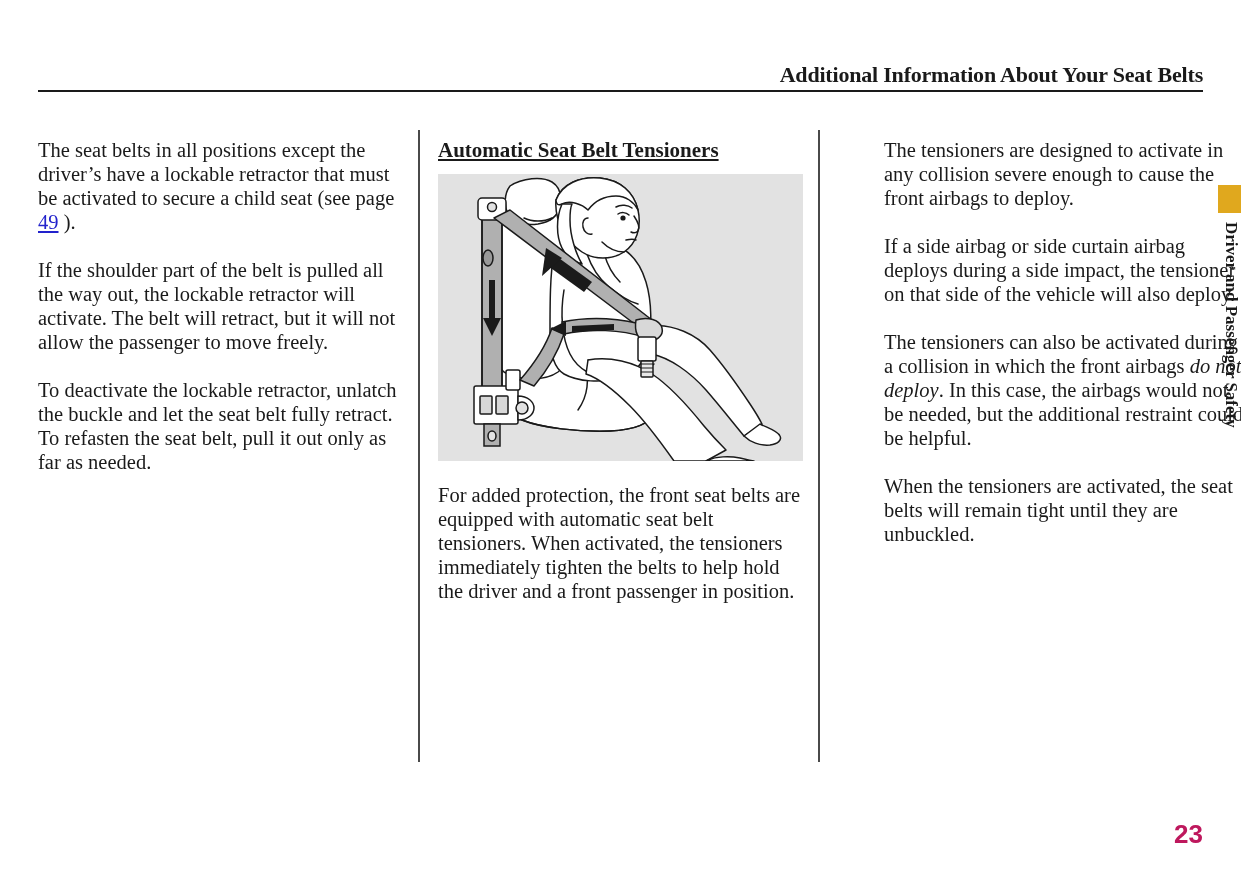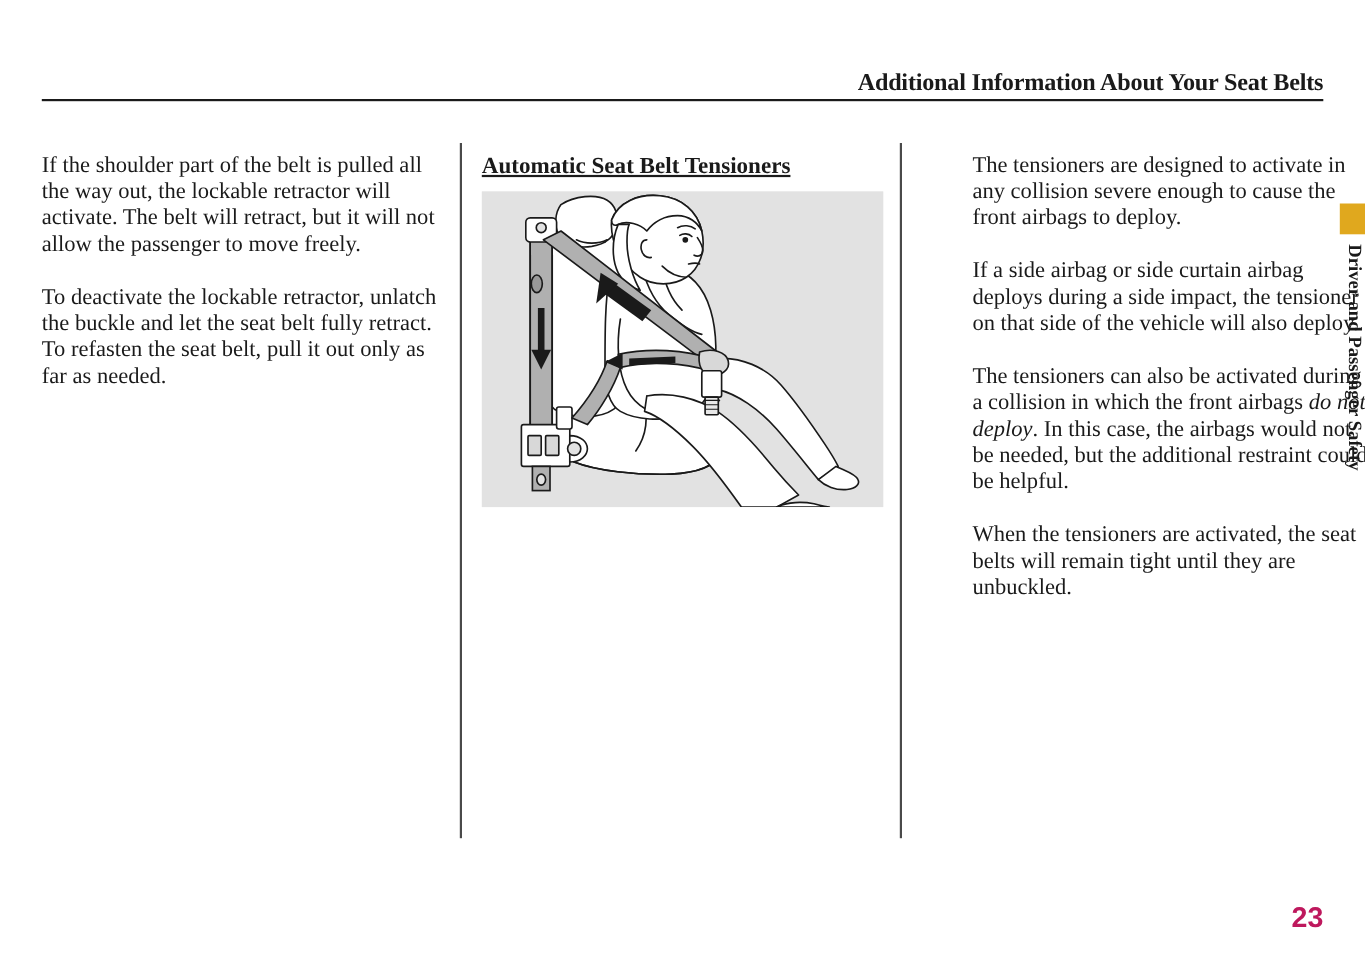--- a/index.html
+++ b/index.html
@@ -140,20 +140,21 @@
 <div id="page-header">
   <div id="page-title">Additional Information About Your Seat Belts</div>
 </div>
 <div id="header-rule"></div>
 
 <div id="divider-left" class="col-divider"></div>
 <div id="divider-right" class="col-divider"></div>
 
 <div id="column-left" class="column">
 
+  <p class="body-par"><span>The seat belts in all positions except the driver’s have a lockable retractor that must be activated to secure a child seat (see page </span><a class="page-ref" href="#">49</a><span> ).</span></p>
 
   <p class="body-par">If the shoulder part of the belt is pulled all the way out, the lockable retractor will activate. The belt will retract, but it will not allow the passenger to move freely.</p>
 
   <p class="body-par">To deactivate the lockable retractor, unlatch the buckle and let the seat belt fully retract. To refasten the seat belt, pull it out only as far as needed.</p>
 
 </div>
 
 <div id="column-middle" class="column">
 
   <h2 class="section-heading">Automatic Seat Belt Tensioners</h2>
@@ -289,20 +290,21 @@
         <path d="M108 74 L104 102 L124 84 Z"></path>
       </g>
 
       <g fill="#1a1a1a" stroke="none">
         <path d="M134 152 L176 150 L176 156 L134 158 Z"></path>
         <path d="M128 147 L128 162 L112 155 Z"></path>
       </g>
     </svg>
   </div>
 
+  <p class="body-par">For added protection, the front seat belts are equipped with automatic seat belt tensioners. When activated, the tensioners immediately tighten the belts to help hold the driver and a front passenger in position.</p>
 
 </div>
 
 <div id="column-right" class="column">
 
   <p class="body-par">The tensioners are designed to activate in any collision severe enough to cause the front airbags to deploy.</p>
 
   <p class="body-par">If a side airbag or side curtain airbag deploys during a side impact, the tensioner on that side of the vehicle will also deploy.</p>
 
   <p class="body-par"><span>The tensioners can also be activated during a collision in which the front airbags </span><em class="ital">do not deploy</em><span>. In this case, the airbags would not be needed, but the additional restraint could be helpful.</span></p>

